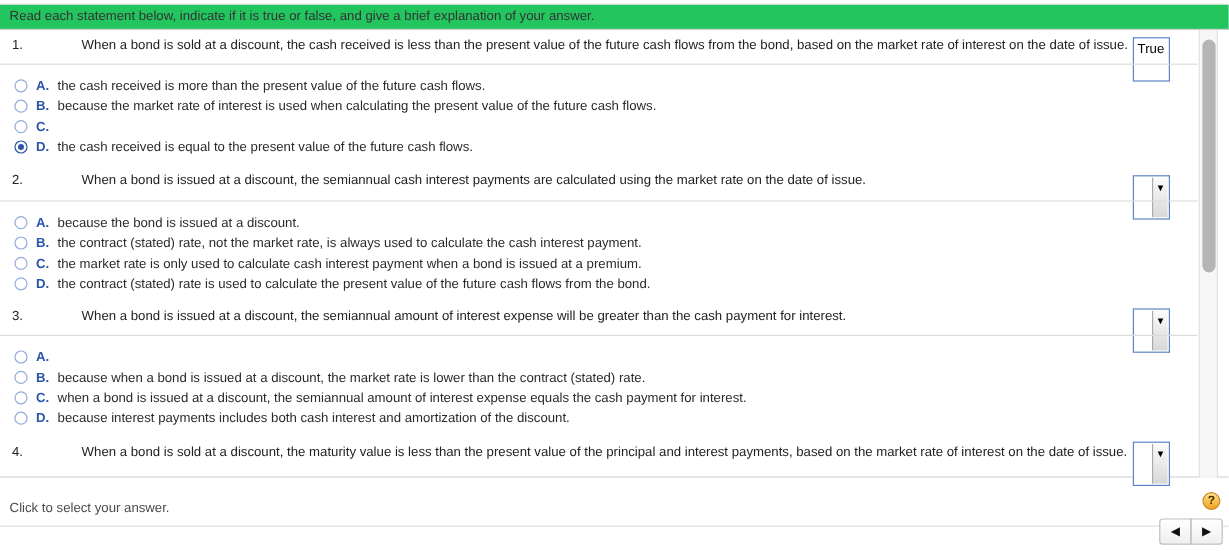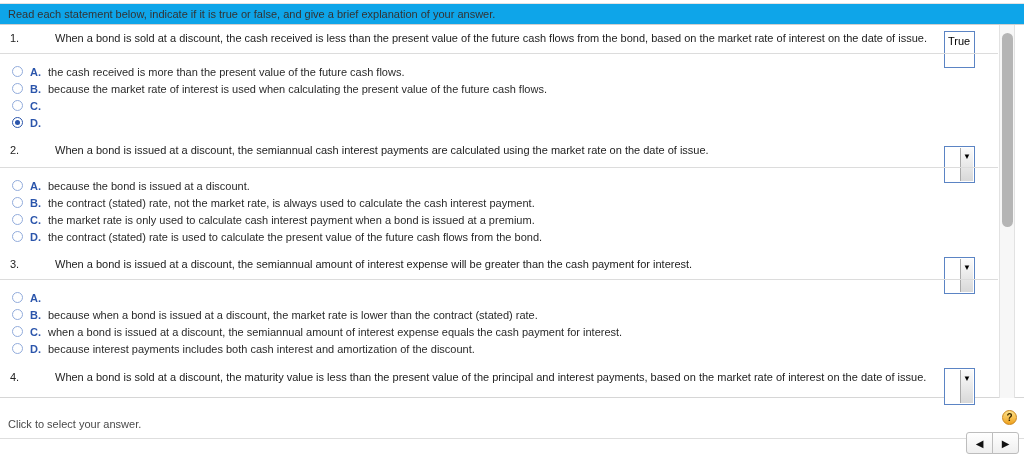--- a/index.html
+++ b/index.html
@@ -2,28 +2,28 @@
 <html><head>
 <meta charset="utf-8">
 <style>
   * { margin:0; padding:0; box-sizing:border-box; }
   body { font-family:"Liberation Sans","DejaVu Sans",sans-serif; background:#fff; }
   .page { position:relative; width:1024px; height:459px; background:#fff; overflow:hidden;
           font-size:11px; color:#222; }
 
   .top-rule { position:absolute; top:3px; left:0; width:100%; height:1px; background:#e3e3e3; }
   .header-bar { position:absolute; top:4px; left:0; width:100%; height:21px; line-height:21px;
-                padding-left:8px; border-bottom:1px solid #cfcfcf; color:#333; background:#0ea5e9; }
+                padding-left:8px; border-bottom:1px solid #cfcfcf; color:#333; background:#22c55e; }
 
   .content { position:absolute; top:25px; left:0; width:1024px; height:373px;
              border-bottom:1px solid #d6d6d6; background:#fff; }
 
   .q-row { position:absolute; left:0; right:90px; height:18px; line-height:18px; }
   .q-num { position:absolute; left:10px; top:0; }
-  .q-text { position:absolute; left:55px; top:0; white-space:nowrap;text-align:center; }
+  .q-text { position:absolute; left:68px; top:0; white-space:nowrap;text-align:center; }
 
   .q-sep { position:absolute; left:0; width:998px; height:1px; background:#dcdcdc; }
 
   .opt-row { position:absolute; left:12px; height:17px; display:flex; align-items:center; cursor:default; }
   .radio { position:relative; width:11px; height:11px; border:1px solid #92acdc; border-radius:50%;
            background:#fff; margin-right:7px; flex:none; }
   .radio.checked { border-color:#2b55ab; }
   .radio.checked::after { content:""; position:absolute; left:2px; top:2px; width:5px; height:5px;
                           border-radius:50%; background:#2b55ab; }
   .opt-letter { color:#2b55ab; font-weight:bold; width:18px; flex:none; }
@@ -85,20 +85,21 @@
       <span class="opt-letter">B.</span>
       <span class="opt-text">because the market rate of interest is used when calculating the present value of the future cash flows.</span>
     </div>
     <div class="opt-row" style="top:72px;">
       <span class="radio"></span>
       <span class="opt-letter">C.</span>
     </div>
     <div class="opt-row" style="top:89px;">
       <span class="radio checked"></span>
       <span class="opt-letter">D.</span>
+      <span class="opt-text">the cash received is equal to the present value of the future cash flows.</span>
     </div>
 
     <div class="q-row" style="top:116px;">
       <span class="q-num">2.</span>
       <span class="q-text">When a bond is issued at a discount, the semiannual cash interest payments are calculated using the market rate on the date of issue.</span>
     </div>
     <div class="answer-select" style="top:121px;">
       <span></span>
       <span class="dd-btn">▼</span>
     </div>

